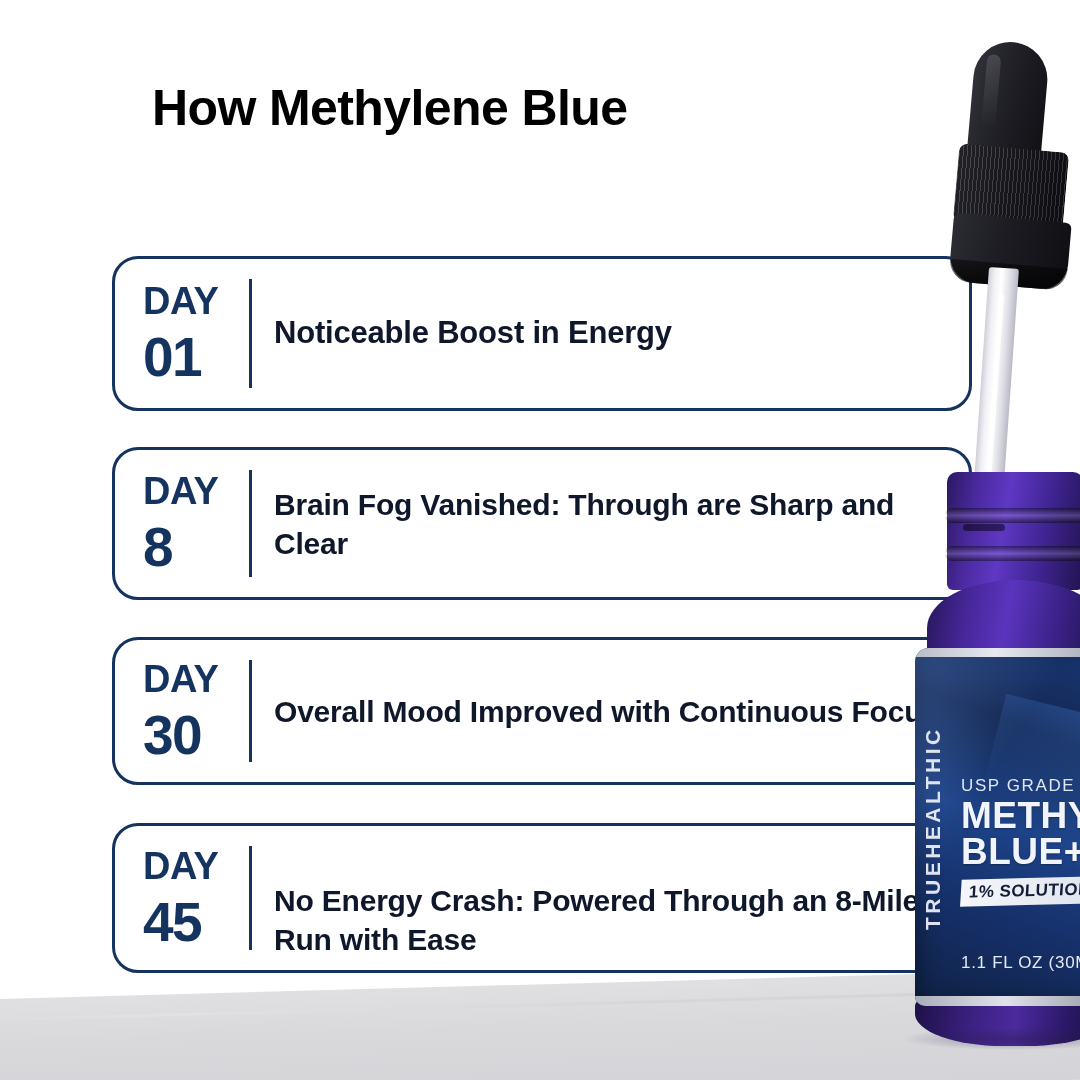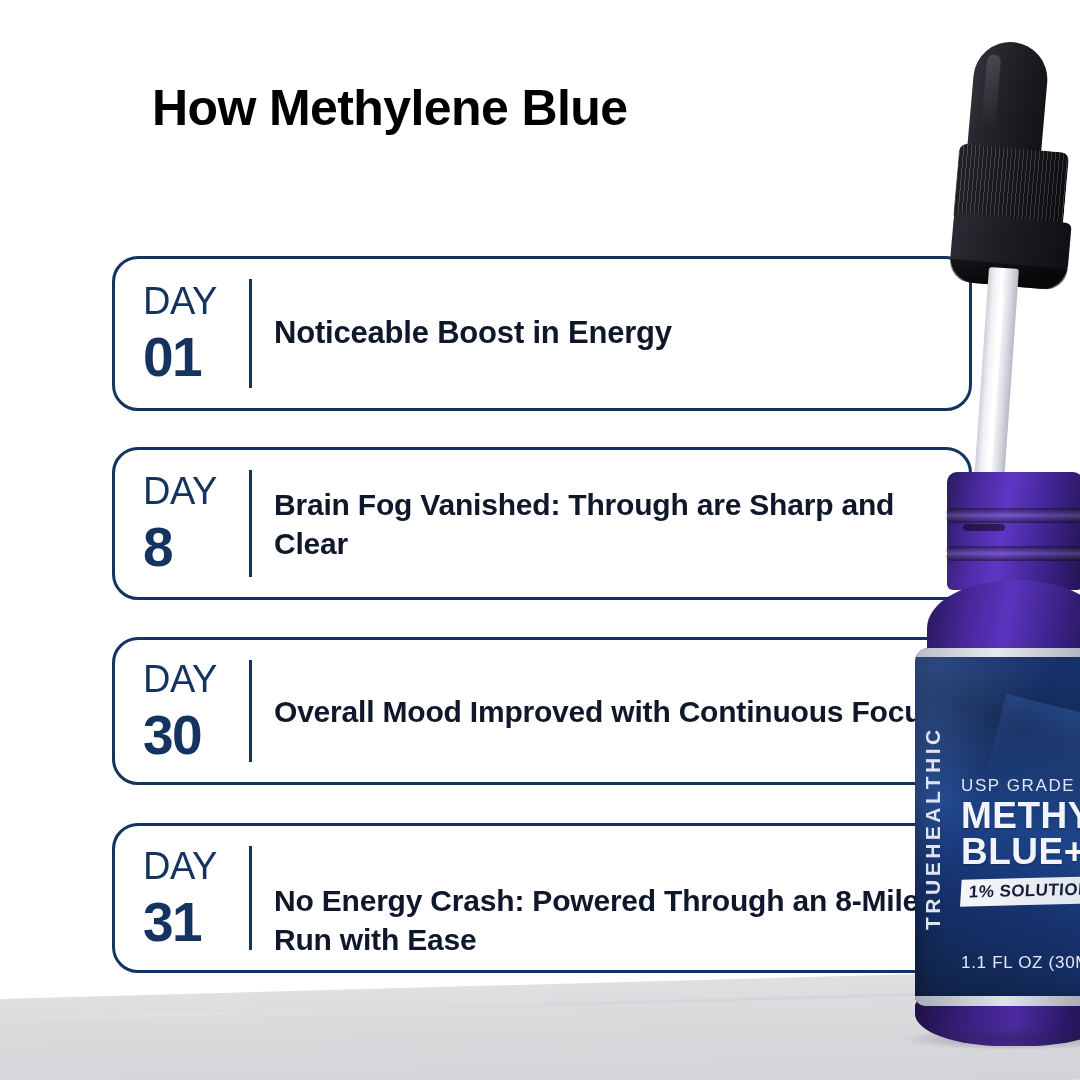--- a/index.html
+++ b/index.html
@@ -71,21 +71,21 @@
   .card-day {
     width: 134px;
     flex: 0 0 134px;
     padding-left: 28px;
     box-sizing: border-box;
     color: #14335f;
     line-height: 1;
   }
   .card-day .d-word {
     font-size: 38px;
-    font-weight: normal;
+    font-weight: bold;
     letter-spacing: -0.5px;
     display: block;
   }
   .card-day .d-num {
     font-size: 55px;
     font-weight: bold;
     letter-spacing: -1.5px;
     display: block;
     margin-top: 10px;
   }
@@ -400,21 +400,21 @@
       <span class="d-word">DAY</span>
       <span class="d-num">30</span>
     </div>
     <div class="card-divider"></div>
     <div class="card-text">Overall Mood Improved with Continuous Focus</div>
   </div>
 
   <div class="card" id="card-3">
     <div class="card-day">
       <span class="d-word">DAY</span>
-      <span class="d-num">31</span>
+      <span class="d-num">45</span>
     </div>
     <div class="card-divider"></div>
     <div class="card-text">No Energy Crash: Powered Through an 8-Mile Run with Ease</div>
   </div>
 
   <div class="bottle-wrap">
     <div class="bulb"></div>
     <div class="collar"></div>
     <div class="cap-skirt"></div>
     <div class="pipette"></div>

